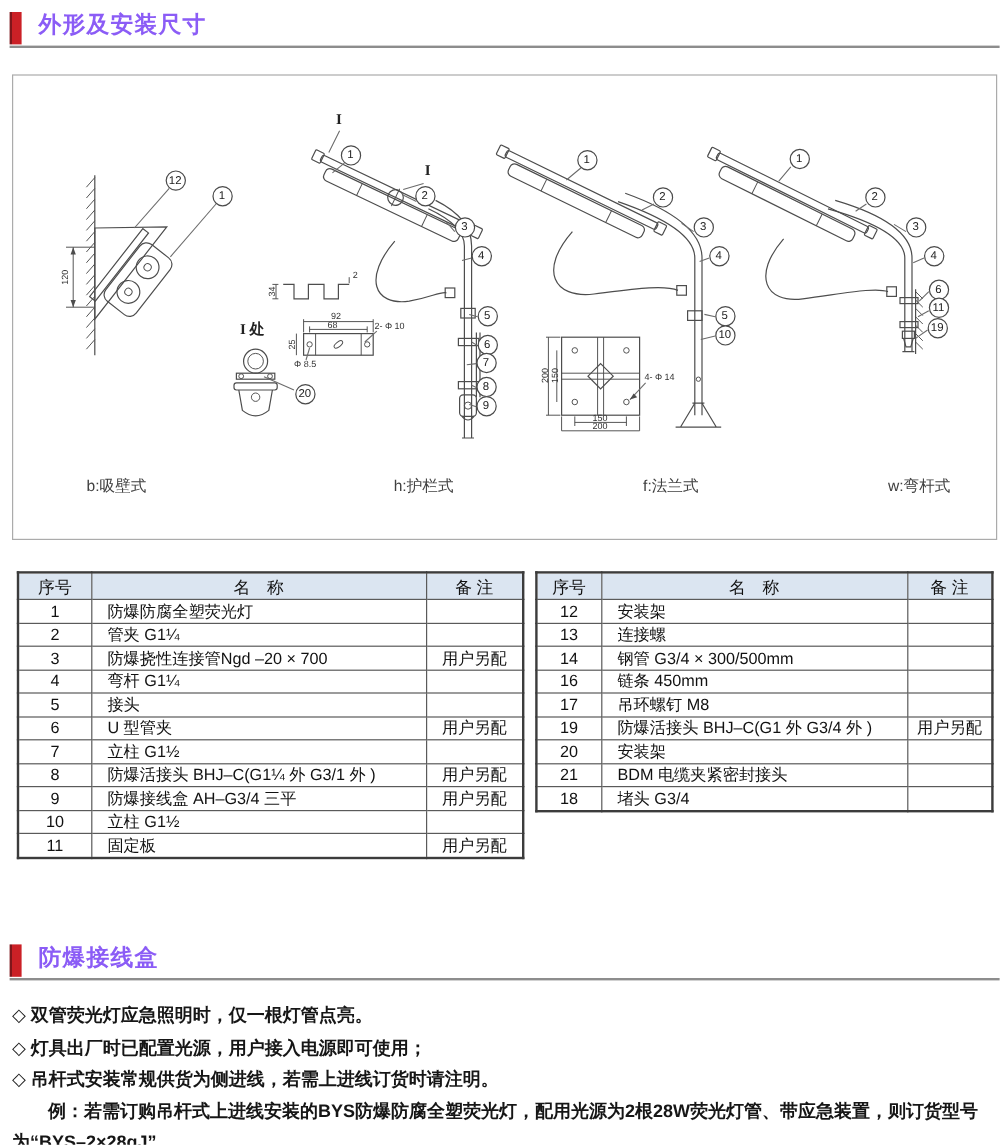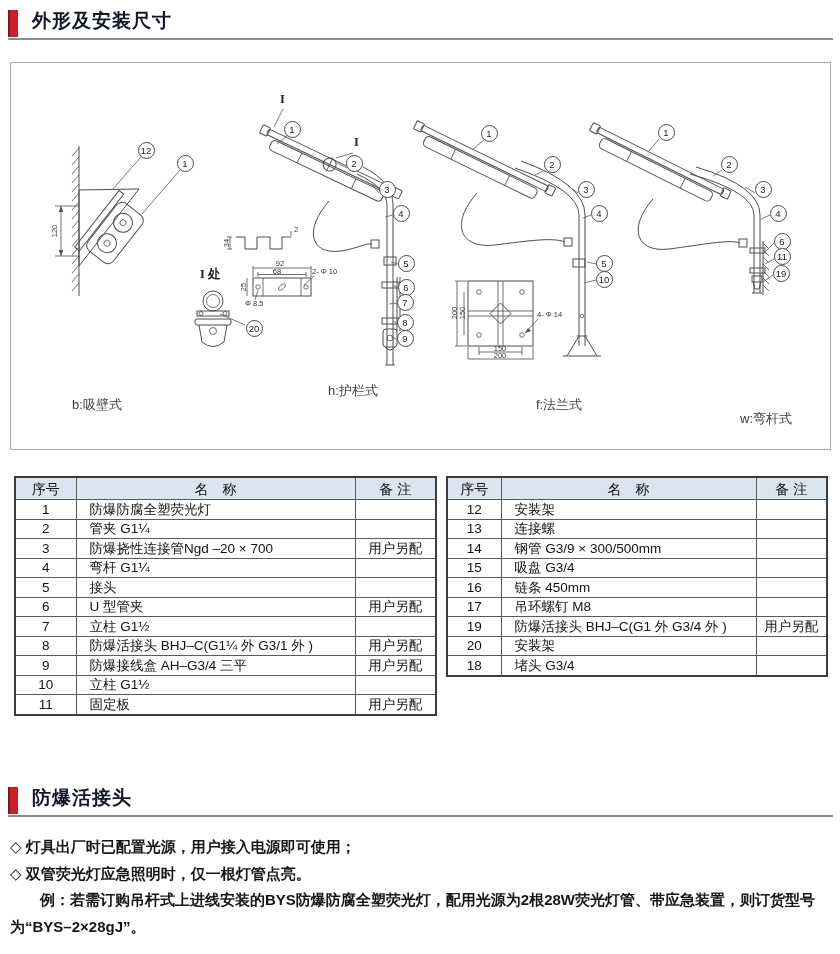--- a/index.html
+++ b/index.html
@@ -1,20 +1,20 @@
 <!DOCTYPE html>
 <html style="--accent_red: #cb2026; --table_header_bg: #dbe5f1; --rule_gray: #8d8d8d;"><head>
 <meta charset="utf-8">
 <style>
   html,body{margin:0;padding:0}
   body{width:840px;height:954px;position:relative;background:#fff;
        font-family:"Liberation Sans","DejaVu Sans",sans-serif;color:#222}
   .redbar{position:absolute;left:8px;width:10px;height:27px;
           background:linear-gradient(to right,#7e161b 0 2px,var(--accent_red) 2px)}
-  .sec-title{position:absolute;left:32px;font-size:19px;font-weight:bold;color:#0f172a;letter-spacing:1px;white-space:nowrap}
+  .sec-title{position:absolute;left:32px;font-size:19px;font-weight:bold;color:#8b5cf6;letter-spacing:1px;white-space:nowrap}
   .rule{position:absolute;left:8px;width:825px;border-top:2px solid var(--rule_gray)}
   .diagram-box{position:absolute;left:10px;top:62px;width:819px;height:386px;border:1px solid #ababab;background:#fff}
   .diagram-box svg{position:absolute;left:0;top:0}
   .cap{position:absolute;font-size:13px;color:#404040;transform:translateX(-50%);white-space:nowrap}
   .co{position:absolute;width:17px;height:17px;margin:-8.5px 0 0 -8.5px;border:1.2px solid #4a4a4a;border-radius:50%;
       background:#fff;display:flex;align-items:center;justify-content:center;font-size:9.5px;color:#222;box-sizing:border-box}
   .imark{position:absolute;font-size:12.5px;font-weight:bold;color:#222;font-family:"Liberation Serif","DejaVu Serif",serif}
   .ptable{position:absolute}
   .ptable table{border-collapse:collapse;table-layout:fixed;width:100%;font-size:13.5px;color:#111;border:2px solid #3c3c3c}
   .ptable td{border:1px solid #5a5a5a;height:18.5px;padding:0 2px;line-height:1;white-space:nowrap;overflow:hidden}
@@ -171,23 +171,23 @@
       <path class="th" d="M752,180 l6,6 M752,187 l6,6 M752,194 l6,6 M752,201 l6,6 M752,208 l6,6 M752,215 l6,6 M752,222 l6,6"></path>
       <rect class="ln" x="739" y="185" width="15" height="5"></rect>
       <rect class="ln" x="739" y="205" width="15" height="5"></rect>
       <rect class="ln" x="741" y="213" width="10" height="6"></rect>
       <path class="ln" d="M742,219 L744,226 H748 L750,219"></path>
       <path class="ld" d="M648,76 L638,88 M711,107 L702,113 M744,130 L734,124 M759,152 L750,156 M763,180 L755,188 M763,196 L754,201 M762,212 L752,219"></path>
     </g>
   </svg>
 
   <div class="cap" style="left:86px;top:333px">b:吸壁式</div>
-  <div class="cap" style="left:342px;top:319px">h:护栏式</div>
+  <div class="cap" style="left:342px;top:333px">h:护栏式</div>
   <div class="cap" style="left:548px;top:333px">f:法兰式</div>
-  <div class="cap" style="left:755px;top:347px">w:弯杆式</div>
+  <div class="cap" style="left:755px;top:333px">w:弯杆式</div>
   <div class="imark" style="left:189px;top:203px">I 处</div>
 
   <div class="co" style="left:135px;top:87px">12</div>
   <div class="co" style="left:174px;top:100px">1</div>
   <div class="co" style="left:243px;top:265px">20</div>
 
   <div class="imark" style="left:269px;top:29px">I</div>
   <div class="imark" style="left:343px;top:72px">I</div>
   <div class="co" style="left:281px;top:66px">1</div>
   <div class="co" style="left:343px;top:100px">2</div>
@@ -305,58 +305,59 @@
           <td class="nm">安装架</td>
           <td class="nt"></td>
         </tr>
       <tr>
           <td class="no">13</td>
           <td class="nm">连接螺</td>
           <td class="nt"></td>
         </tr>
       <tr>
           <td class="no">14</td>
-          <td class="nm">钢管 G3/9 × 300/500mm</td>
-          <td class="nt"></td>
-        </tr>
-      <tr>
-          <td class="no">15</td>
-          <td class="nm">吸盘 G3/4</td>
+          <td class="nm">钢管 G3/4 × 300/500mm</td>
           <td class="nt"></td>
         </tr>
       <tr>
           <td class="no">16</td>
           <td class="nm">链条 450mm</td>
           <td class="nt"></td>
         </tr>
       <tr>
           <td class="no">17</td>
           <td class="nm">吊环螺钉 M8</td>
           <td class="nt"></td>
         </tr>
       <tr>
           <td class="no">19</td>
           <td class="nm">防爆活接头 BHJ–C(G1 外 G3/4 外 )</td>
           <td class="nt">用户另配</td>
         </tr>
       <tr>
           <td class="no">20</td>
           <td class="nm">安装架</td>
+          <td class="nt"></td>
+        </tr>
+      <tr>
+          <td class="no">21</td>
+          <td class="nm">BDM 电缆夹紧密封接头</td>
           <td class="nt"></td>
         </tr>
       <tr>
           <td class="no">18</td>
           <td class="nm">堵头 G3/4</td>
           <td class="nt"></td>
         </tr>
     </tbody>
   </table>
 </div>
 
 <div class="redbar" style="top:787px"></div>
-<div class="sec-title" style="top:785px">防爆活接头</div>
+<div class="sec-title" style="top:785px">防爆接线盒</div>
 <div class="rule" style="top:815px"></div>
 
 <div class="notes">
+  <div>◇ 双管荧光灯应急照明时，仅一根灯管点亮。</div>
   <div>◇ 灯具出厂时已配置光源，用户接入电源即可使用；</div>
-  <div>◇ 双管荧光灯应急照明时，仅一根灯管点亮。</div>
+  <div>◇ 吊杆式安装常规供货为侧进线，若需上进线订货时请注明。</div>
   <div class="ex">例：若需订购吊杆式上进线安装的BYS防爆防腐全塑荧光灯，配用光源为2根28W荧光灯管、带应急装置，则订货型号为“BYS–2×28gJ”。</div>
 </div>
 
 </body></html>

